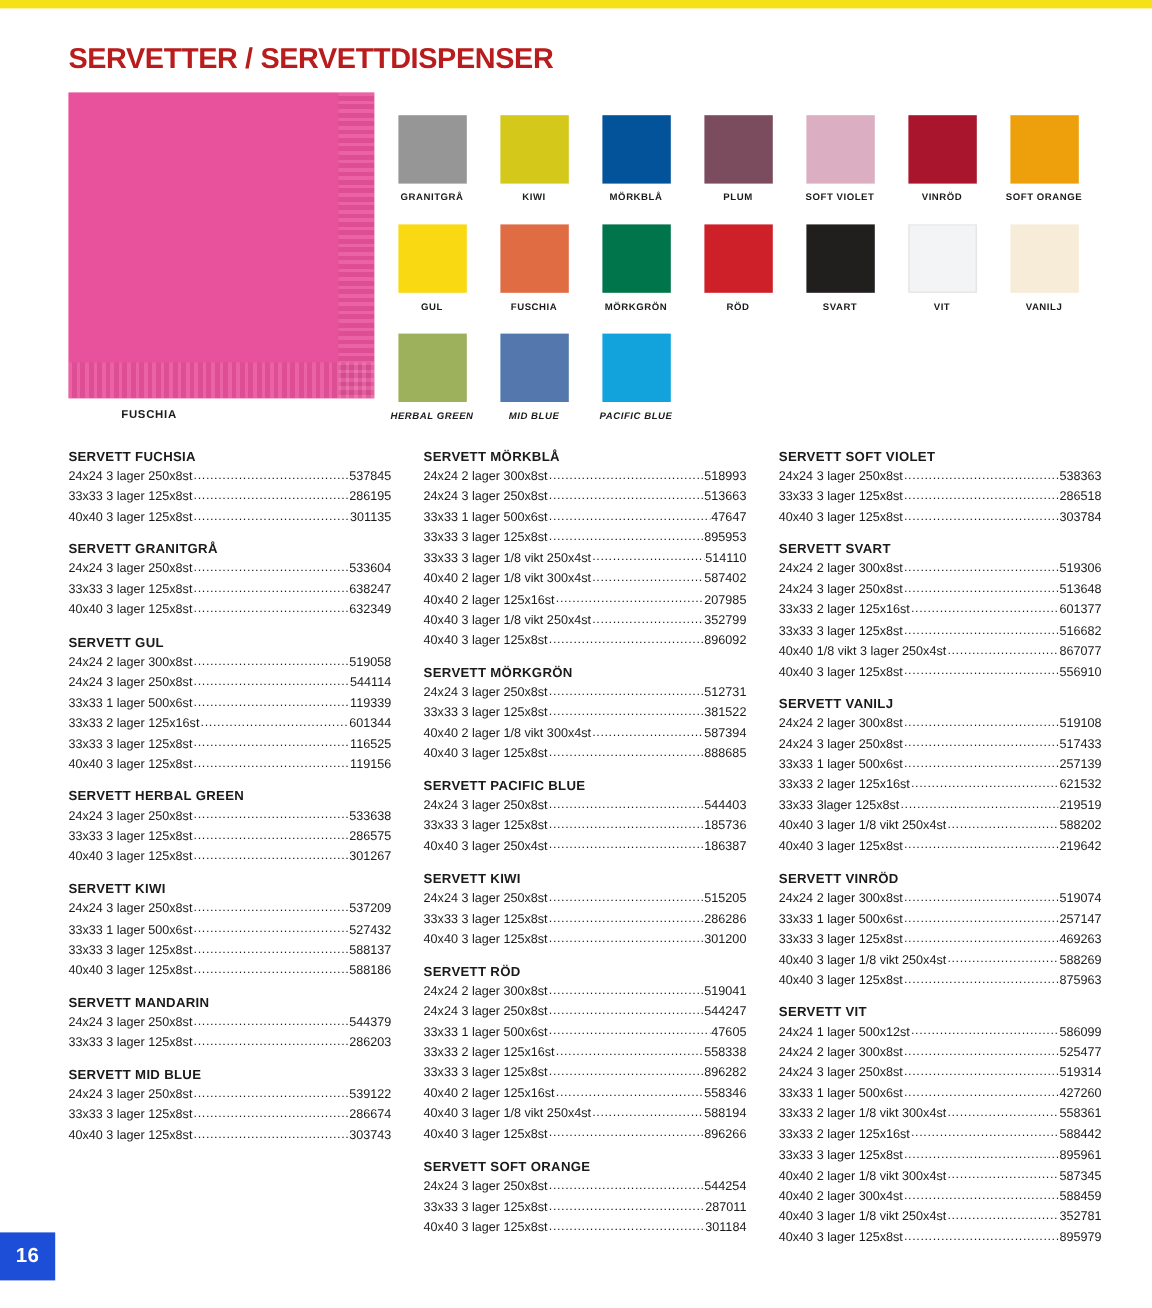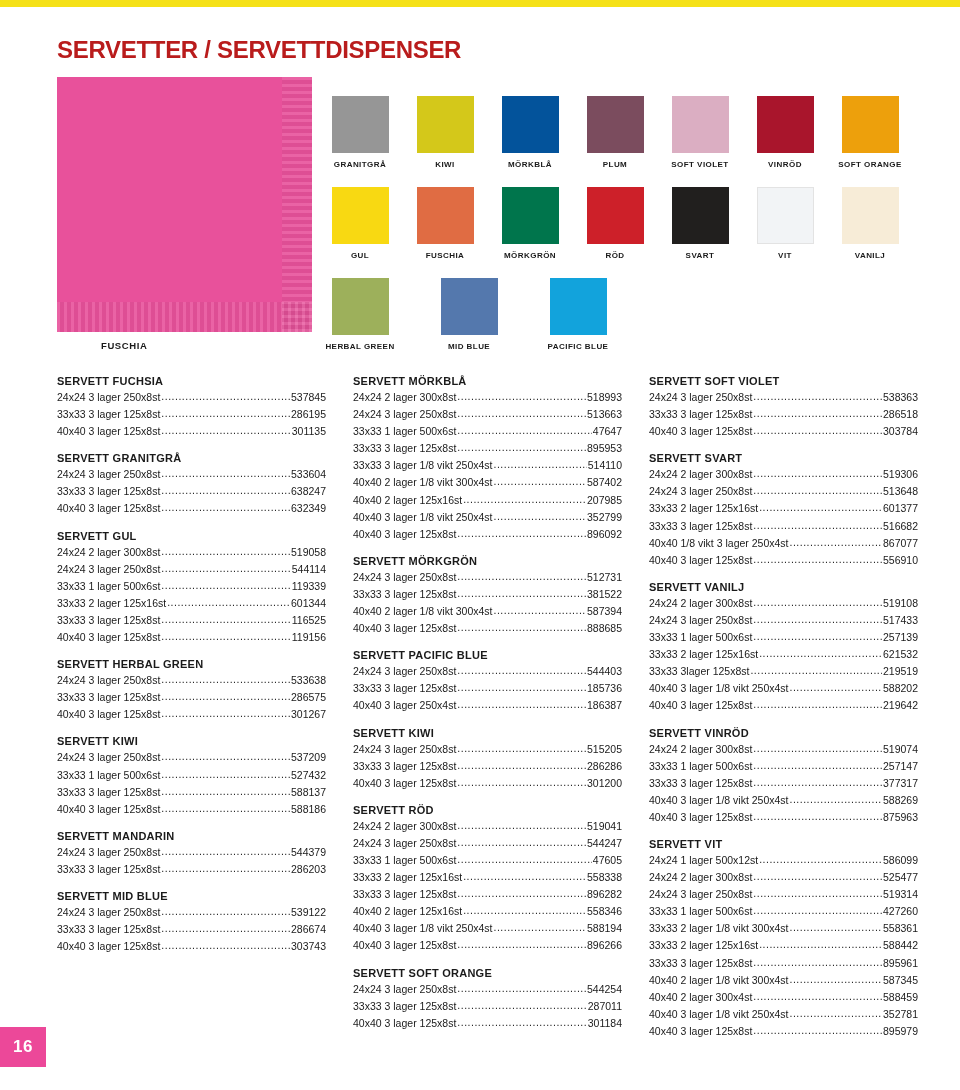--- a/index.html
+++ b/index.html
@@ -56,21 +56,21 @@
     position: absolute; left: 57px; top: 340px;
     font-size: 9.5px; font-weight: 700; letter-spacing: .6px;
     color: #1a1a1a;
     margin-left: 44px;
   }
 
   
   .swatch-grid { position: absolute; display: flex; }
   .swatch-grid.row1 { left: 339px; top: 96px; gap: 43px; }
   .swatch-grid.row2 { left: 339px; top: 187px; gap: 43px; }
-  .swatch-grid.row3 { left: 339px; top: 278px; gap: 67px; }
+  .swatch-grid.row3 { left: 339px; top: 278px; gap: 43px; font-style: italic; }
   .swatch { width: 42px; display: flex; flex-direction: column; align-items: center; }
   .swatch .chip { width: 57px; height: 57px; display: block; }
   .swatch .chip.bordered { box-shadow: inset 0 0 0 1px #e3e3e3; }
   .swatch .sw-label {
     margin-top: 7px;
     font-size: 8px; font-weight: 700; letter-spacing: .45px;
     color: #1a1a1a; white-space: nowrap; text-align: center;
   }
 
   
@@ -605,21 +605,21 @@
           <span class="code">519074</span>
         </div>
         <div class="line">
           <span class="desc">33x33 1 lager 500x6st</span>
           <span class="dots"></span>
           <span class="code">257147</span>
         </div>
         <div class="line">
           <span class="desc">33x33 3 lager 125x8st</span>
           <span class="dots"></span>
-          <span class="code">377317</span>
+          <span class="code">469263</span>
         </div>
         <div class="line">
           <span class="desc">40x40 3 lager 1/8 vikt 250x4st</span>
           <span class="dots"></span>
           <span class="code">588269</span>
         </div>
         <div class="line">
           <span class="desc">40x40 3 lager 125x8st</span>
           <span class="dots"></span>
           <span class="code">875963</span>
@@ -679,13 +679,13 @@
         </div>
         <div class="line">
           <span class="desc">40x40 3 lager 125x8st</span>
           <span class="dots"></span>
           <span class="code">895979</span>
         </div>
       </div>
     </div>
   </div>
 
-<div class="page-badge" style="background: #ec4899;">16</div>
+<div class="page-badge" style="background: #1d4ed8;">16</div>
 
 </body></html>

